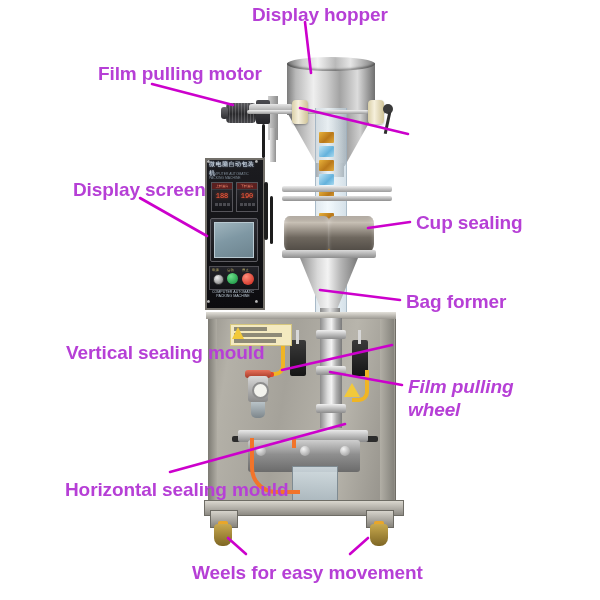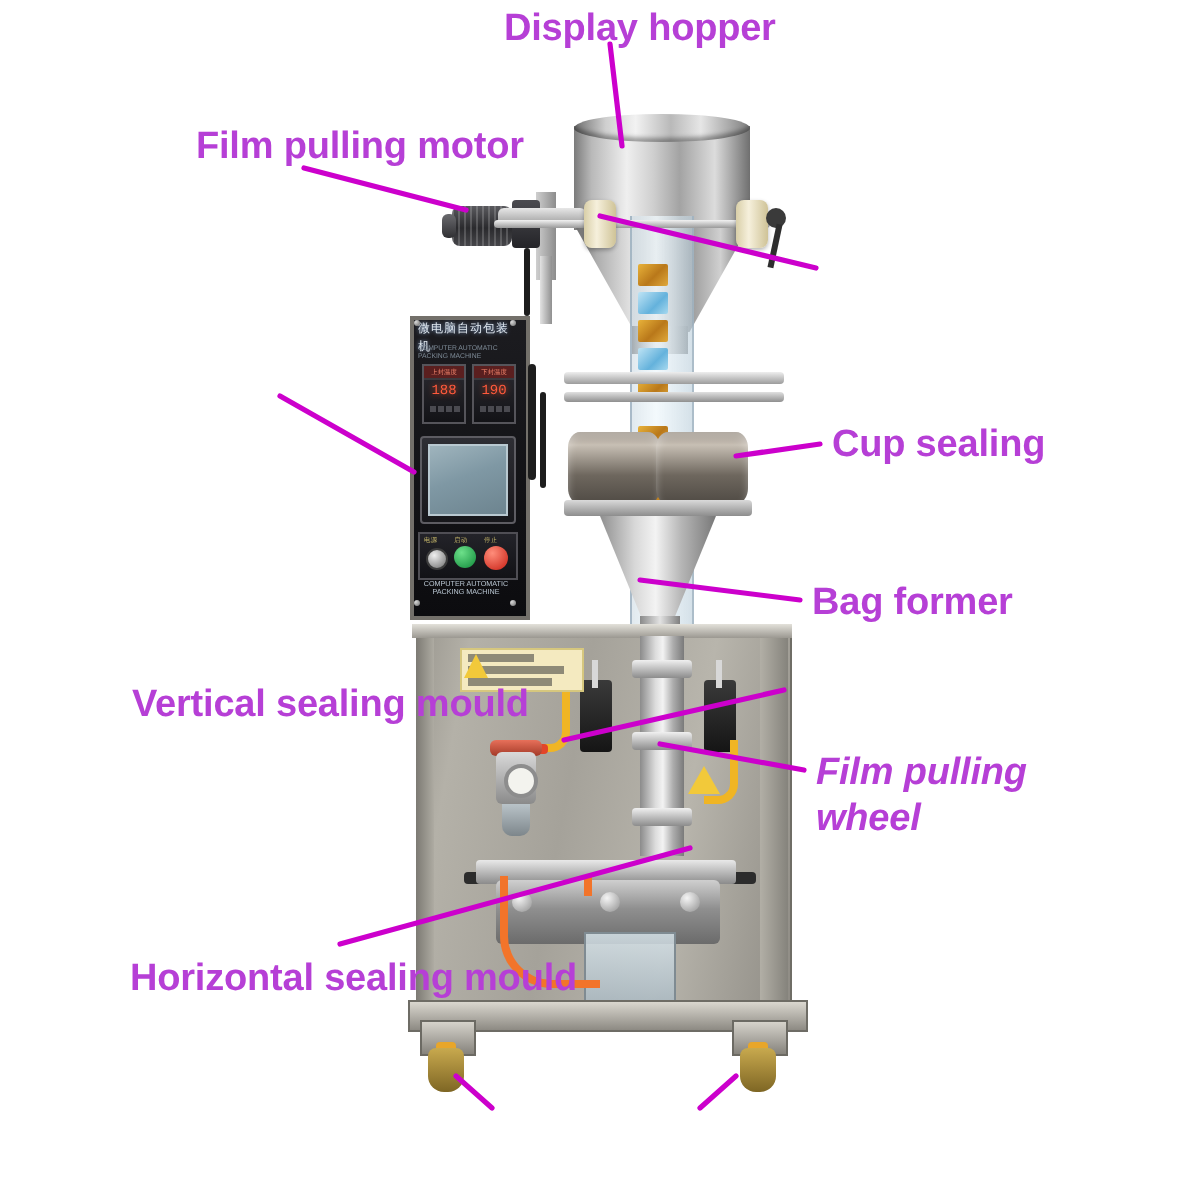--- a/index.html
+++ b/index.html
@@ -348,19 +348,21 @@
       <line x1="282" y1="370" x2="392" y2="345"></line>
       <line x1="402" y1="385" x2="330" y2="372"></line>
       <line x1="170" y1="472" x2="345" y2="424"></line>
       <line x1="228" y1="538" x2="246" y2="554"></line>
       <line x1="368" y1="538" x2="350" y2="554"></line>
     </g>
   </svg>
 
   <div class="callout" style="left:252px;top:3px;">Display hopper</div>
   <div class="callout" style="left:76px;top:62px;margin-left:22px;">Film pulling motor</div>
+  <div class="callout" style="left:73px;top:178px;">Display screen</div>
   <div class="callout" style="left:416px;top:211px;">Cup sealing</div>
   <div class="callout" style="left:406px;top:290px;">Bag former</div>
   <div class="callout" style="left:66px;top:341px;">Vertical sealing mould</div>
   <div class="callout two-line" style="left:408px;top:375px;font-style:italic;">Film pulling wheel</div>
   <div class="callout" style="left:65px;top:478px;">Horizontal sealing mould</div>
+  <div class="callout" style="left:192px;top:561px;">Weels for easy movement</div>
 
 </div>
 
 </body></html>

